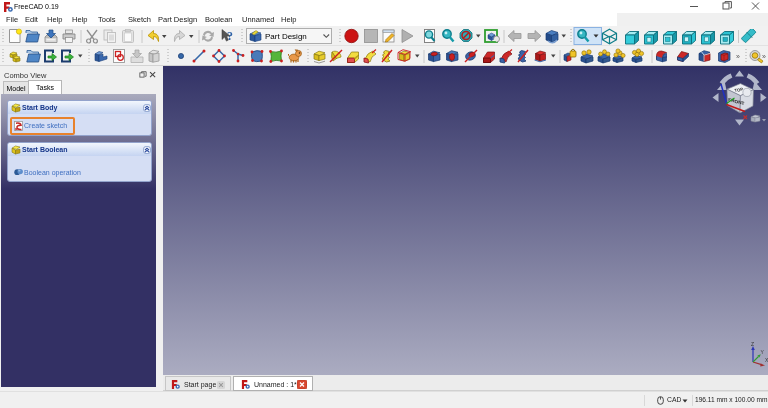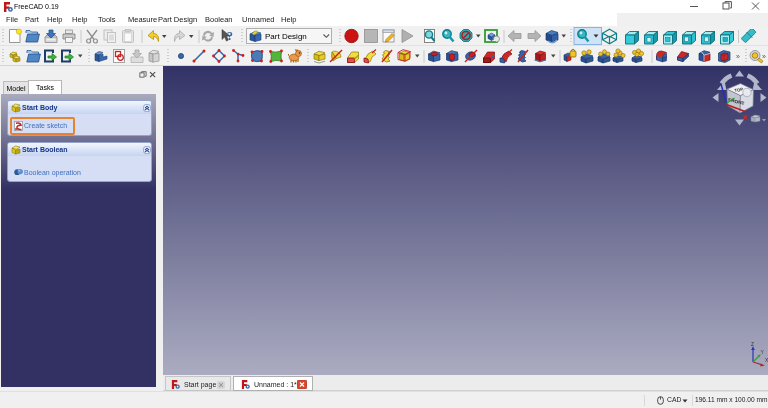--- a/index.html
+++ b/index.html
@@ -37,25 +37,25 @@
   <span class="abs" id="title-text">FreeCAD 0.19</span>
   <svg class="abs" style="left:688px;top:0" width="80" height="13" viewBox="0 0 80 13">
     <line x1="2" y1="6.5" x2="10" y2="6.5" stroke="#555" stroke-width="1"></line>
     <rect x="35" y="3" width="6" height="6" fill="none" stroke="#555" stroke-width="1"></rect>
     <path d="M37 3 v-1.4 h6.4 v6.4 h-1.4" fill="none" stroke="#555" stroke-width="1"></path>
     <path d="M64 2.5 l7 7 m0 -7 l-7 7" stroke="#555" stroke-width="1"></path>
   </svg>
 </div>
 <div class="abs" id="menubar">
   <span class="menu" style="left:6px">File</span>
-  <span class="menu" style="left:25px">Part</span>
+  <span class="menu" style="left:25px">Edit</span>
   <span class="menu" style="left:47px">Help</span>
   <span class="menu" style="left:72px">Help</span>
   <span class="menu" style="left:98px">Tools</span>
-  <span class="menu" style="left:128px">Measure</span>
+  <span class="menu" style="left:128px">Sketch</span>
   <span class="menu" style="left:158px">Part Design</span>
   <span class="menu" style="left:205px">Boolean</span>
   <span class="menu" style="left:242px">Unnamed</span>
   <span class="menu" style="left:281px">Help</span>
 </div>
 
 <div class="abs" id="tb1">
   <svg class="abs" style="left:0;top:0" width="768" height="20" viewBox="0 0 768 20">
     <line x1="3" y1="3" x2="3" y2="17" stroke="#b8b8b8" stroke-width="1.2" stroke-dasharray="1 2"></line>
     <g transform="translate(8,3)">
@@ -453,20 +453,21 @@
       <circle cx="6" cy="6.5" r="2.8" fill="#f0c428" stroke="#8a6a00" stroke-width="0.7"></circle>
       <path d="M10 9 l4 3 l-1.5 2 l-4 -3 z" fill="#f0c428" stroke="#8a6a00" stroke-width="0.6"></path>
     </g>
     <g fill="#555" font-size="7" font-family="Liberation Sans, sans-serif">
       <text x="762" y="13">»</text>
     </g>
   </svg>
 </div>
 
 <div class="abs" id="panel">
+  <div class="abs" id="panel-title" style="padding-left:4px;padding-top:4px;">Combo View</div>
   <svg class="abs" style="left:139px;top:5px" width="17" height="8" viewBox="0 0 20 9">
     <rect x="1" y="2" width="5" height="5" fill="none" stroke="#555" stroke-width="1"></rect>
     <path d="M3 2 v-1.4 h5.4 v5.4 h-1.4" fill="none" stroke="#555" stroke-width="1"></path>
     <path d="M13 1 l6 6 m0 -6 l-6 6" stroke="#444" stroke-width="1.2"></path>
   </svg>
   <div class="tab" id="tab-model">Model</div>
   <div class="tab" id="tab-tasks">Tasks</div>
   <div class="abs" id="panel-navy"></div>
 
   <div class="taskbox" style="top:34px; height:36px;">

